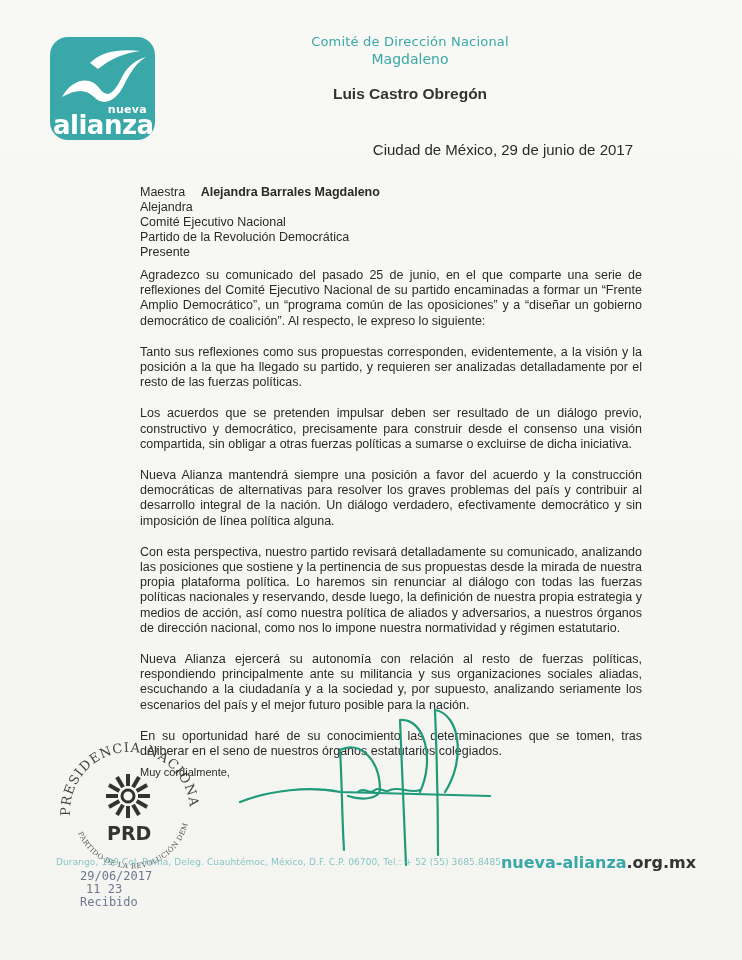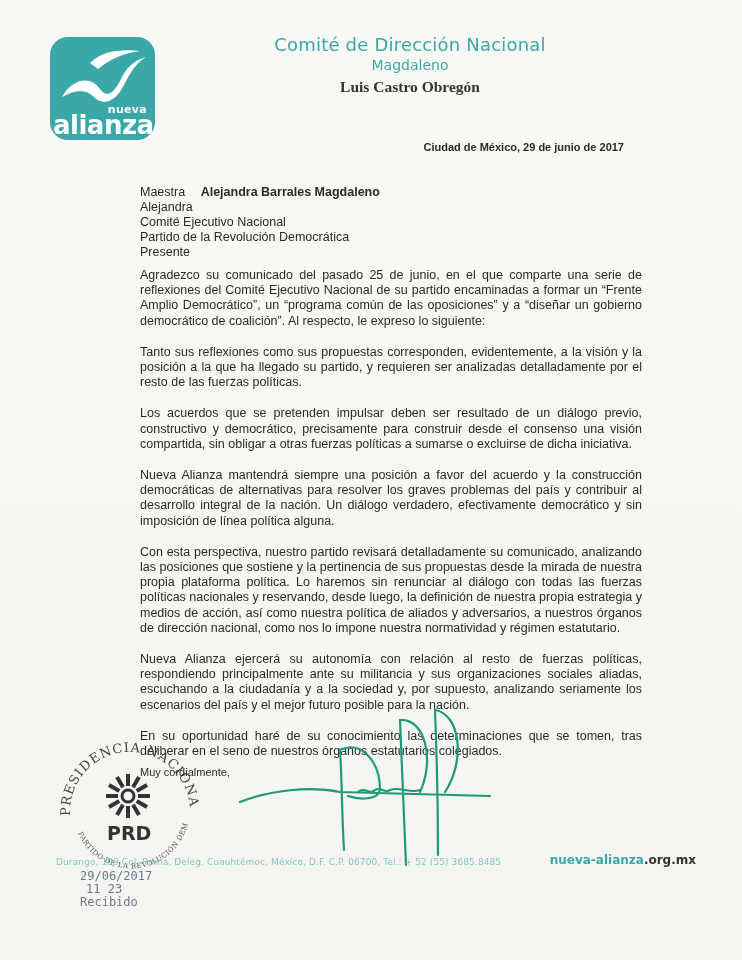--- a/index.html
+++ b/index.html
@@ -23,41 +23,41 @@
     position: absolute; right: 8px; top: 66px;
     font-family: "DejaVu Sans", sans-serif; font-size: 11px; color: #fff; font-weight: bold;
     letter-spacing: 0.3px;
   }
   .logo .alianza {
     position: absolute; left: 3px; top: 73px;
     font-family: "DejaVu Sans", sans-serif; font-size: 26px; color: #fff; font-weight: bold;
     letter-spacing: -0.5px;
   }
   .header-block { position: absolute; left: 200px; top: 34px; width: 420px; text-align: center; }
-  .committee { font-family: "DejaVu Sans", sans-serif; font-size: 18px; color: #3aa8a8; letter-spacing: 0.2px; }
+  .committee { font-family: "DejaVu Sans", sans-serif; font-size: 13px; color: #3aa8a8; letter-spacing: 0.2px; }
   .president-title { font-family: "DejaVu Sans", sans-serif; font-size: 14px; color: #3aa8a8; margin-top: 2px; }
-  .president-name { font-family: Liberation Serif, serif; font-size: 15.5px; font-weight: bold; color: #333; margin-top: 5px; }
-  .date { position: absolute; right: 118px; top: 141px; font-size: 11px; color: #2a2a2a; font-weight: bold; }
+  .president-name { font-family: Liberation Sans, sans-serif; font-size: 15.5px; font-weight: bold; color: #333; margin-top: 18px; }
+  .date { position: absolute; right: 109px; top: 141px; font-size: 15px; color: #2a2a2a; }
   .recipient { position: absolute; left: 140px; top: 185px; font-size: 12.5px; line-height: 15px; }
   .recipient b { font-weight: bold; margin-left: 12px; }
   .body-text {
     position: absolute; left: 140px; top: 268px; width: 502px;
     font-size: 12.5px; line-height: 15.2px; text-align: justify;
   }
   .body-text p { margin: 0 0 16px 0; }
   .closing { position: absolute; left: 140px; top: 766px; font-size: 11px; }
   .signature { position: absolute; left: 230px; top: 700px; }
   .stamp { position: absolute; left: 58px; top: 738px; }
   .footer-address {
     position: absolute; left: 56px; top: 857px;
     font-family: "DejaVu Sans", sans-serif; font-size: 9px; color: #86c6c6; letter-spacing: 0.1px;
   }
   .footer-web {
     position: absolute; right: 46px; top: 853px;
-    font-family: "DejaVu Sans", sans-serif; font-size: 12px; color: #3aa8a8; font-weight: bold;
+    font-family: "DejaVu Sans", sans-serif; font-size: 16px; color: #3aa8a8; font-weight: bold;
   }
   .footer-web .tld { color: #333; }
   .handwritten {
     position: absolute; left: 80px; top: 870px;
     font-family: "DejaVu Sans Mono", monospace; font-size: 12px; color: #6f7790; line-height: 13px;
   }
   .handwritten div { white-space: pre; }
 </style>
 </head>
 <body>

